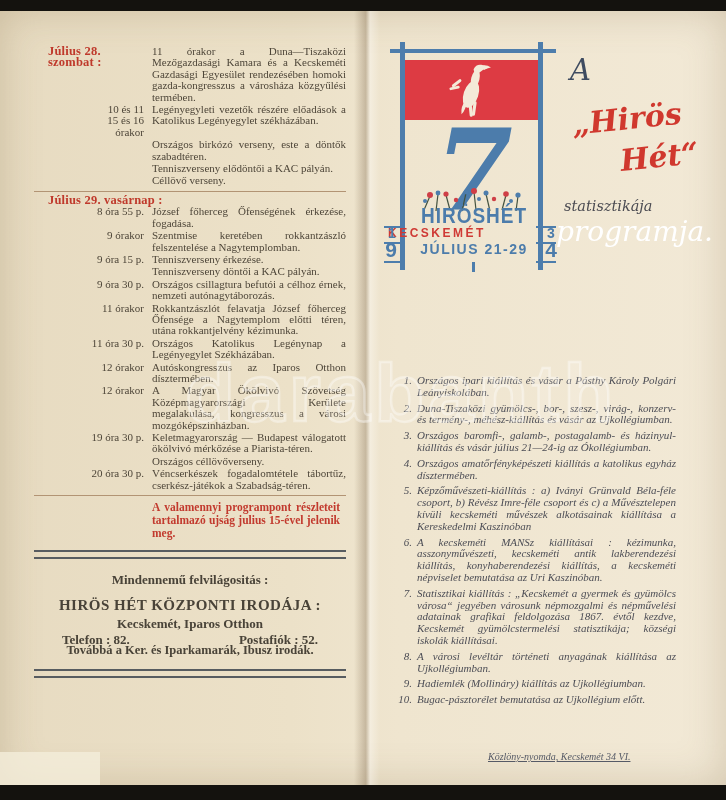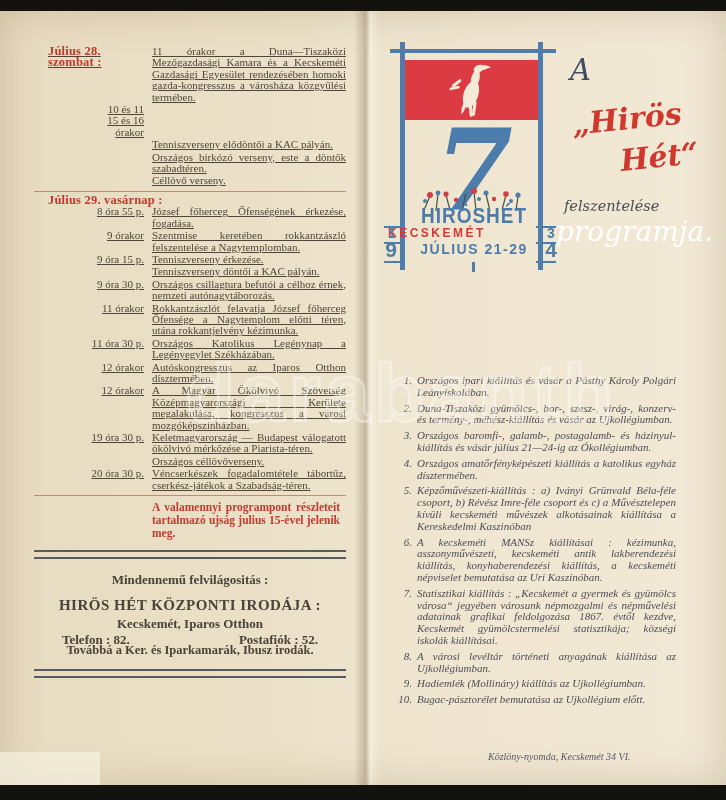--- a/index.html
+++ b/index.html
@@ -9,21 +9,21 @@
          background:linear-gradient(90deg,#e7dbc1 0%,#ece1c8 40%,#efe5cf 55%,#f2e9d6 100%);
          box-shadow:inset 0 0 40px rgba(120,95,55,.25);}
   .under-page{position:absolute;left:0;top:752px;width:100px;height:34px;
               background:#f4eddb;opacity:.8;}
   .fold{position:absolute;left:354px;top:10px;width:26px;height:776px;
         background:linear-gradient(90deg,rgba(0,0,0,0) 0%,rgba(95,70,40,.28) 45%,
                    rgba(255,255,255,.35) 62%,rgba(0,0,0,0) 100%);}
   
   .page-left{position:absolute;left:34px;top:46px;width:312px;color:#4e4639;
              font-size:11px;line-height:11.4px;}
-  .row{display:flex;margin-bottom:1px;text-decoration:underline;}
+  .row{display:flex;margin-bottom:1px;}
   .t{flex:none;width:118px;text-align:right;padding-right:8px;box-sizing:border-box;
      white-space:pre-line;}
   .t.head{text-align:left;padding-left:14px;}
   .d{flex:1;text-align:justify;}
   .h-red{color:#bf392b;font-weight:bold;font-size:12.5px;letter-spacing:.2px;}
   .rule{height:1px;background:#b29474;margin:4px 0 3px;}
   .note{margin:5px 0 0 118px;width:188px;text-align:justify;color:#c23a2e;
         font-weight:bold;font-size:11.5px;line-height:13.2px;}
   .dbl{height:5px;border-top:2px solid #575c60;border-bottom:2px solid #575c60;
        margin-top:9px;}
@@ -69,21 +69,21 @@
   .program{position:absolute;left:556px;top:218px;font:italic 28px/1 "DejaVu Serif",serif;
            color:#ffffff;}
   .exh-h{position:absolute;left:430px;top:332px;width:240px;text-align:center;
          font:bold italic 25px/1 "DejaVu Serif",serif;color:#c5372b;letter-spacing:1px;}
   .exh{position:absolute;left:394px;top:375px;width:282px;color:#4c4d55;
        font:italic 11px/11.8px "Liberation Serif",serif;}
   .it{display:flex;margin-bottom:4px;}
   .n{flex:none;width:18px;text-align:right;padding-right:5px;}
   .x{flex:1;text-align:justify;}
   .printer{position:absolute;left:488px;top:752px;font:italic 10px/1 "Liberation Serif",serif;
-           color:#565a66;}
+           color:#565a66;text-decoration:underline;}
   
   .wm{position:absolute;left:185px;top:352px;font:bold 82px/1 "Liberation Sans",sans-serif;
       letter-spacing:4px;color:rgba(255,255,255,.14);-webkit-text-stroke:2.5px rgba(255,255,255,.38);
       pointer-events:none;z-index:5;}
   .edge-top{position:absolute;left:0;top:0;width:726px;height:11px;background:#14120e;z-index:6;}
   .edge-bot{position:absolute;left:0;top:785px;width:726px;height:15px;background:#14120e;z-index:6;}
 </style>
 </head>
 <body>
 
@@ -95,28 +95,29 @@
   <div class="page-left">
 
     <div class="row">
       <div class="t head h-red">Július 28. szombat :</div>
       <div class="d">11 órakor a Duna—Tiszaközi Mezőgazdasági Kamara és a Kecskeméti Gazdasági Egyesület rendezésében homoki gazda-kongresszus a városháza közgyűlési termében.</div>
     </div>
     <div class="row">
       <div class="t">10 és 11
 15 és 16
 órakor</div>
+      <div class="d">Legényegyleti vezetők részére előadások a Katolikus Legényegylet székházában.</div>
+    </div>
+    <div class="row">
+      <div class="t"></div>
+      <div class="d">Országos birkózó verseny, este a döntők szabadtéren.</div>
     </div>
     <div class="row">
       <div class="t"></div>
       <div class="d">Tenniszverseny elődöntői a KAC pályán.</div>
-    </div>
-    <div class="row">
-      <div class="t"></div>
-      <div class="d">Országos birkózó verseny, este a döntők szabadtéren.</div>
     </div>
     <div class="row">
       <div class="t"></div>
       <div class="d">Céllövő verseny.</div>
     </div>
 
     <div class="rule"></div>
 
     <div class="h-red" style="padding-left:14px;">Július 29. vasárnap :</div>
     <div class="row">
@@ -251,21 +252,21 @@
     <div class="yr y3">3</div>
     <div class="yr y4">4</div>
     <div class="tick"></div>
   </div>
 
   <div class="a-letter">A</div>
   <div class="script">
     <div>„Hirös</div>
     <div class="ln2">Hét“</div>
   </div>
-  <div class="sub">felszentelése</div>
+  <div class="sub">statisztikája</div>
   <div class="program">programja.</div>
 
   <div class="exh">
     <div class="it">
       <div class="n">1.</div>
       <div class="x">Országos ipari kiállítás és vásár a Pásthy Károly Polgári Leányiskolában.</div>
     </div>
     <div class="it">
       <div class="n">2.</div>
       <div class="x">Duna-Tiszaközi gyümölcs-, bor-, szesz-, virág-, konzerv- és termény-, méhész-kiállítás és vásár az Ujkollégiumban.</div>

